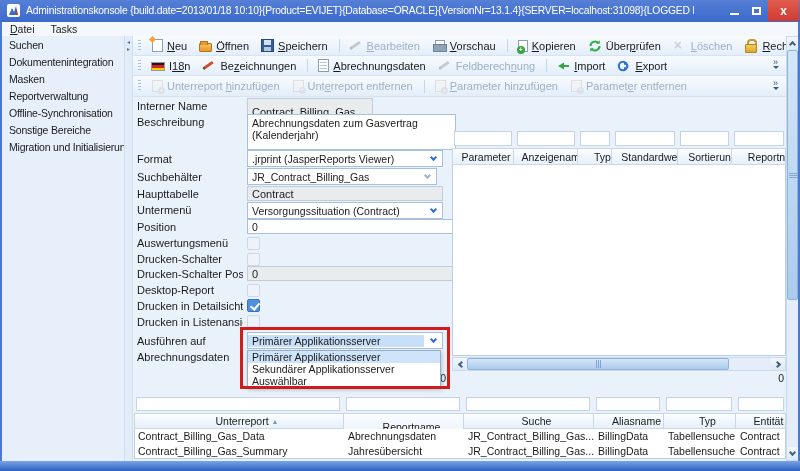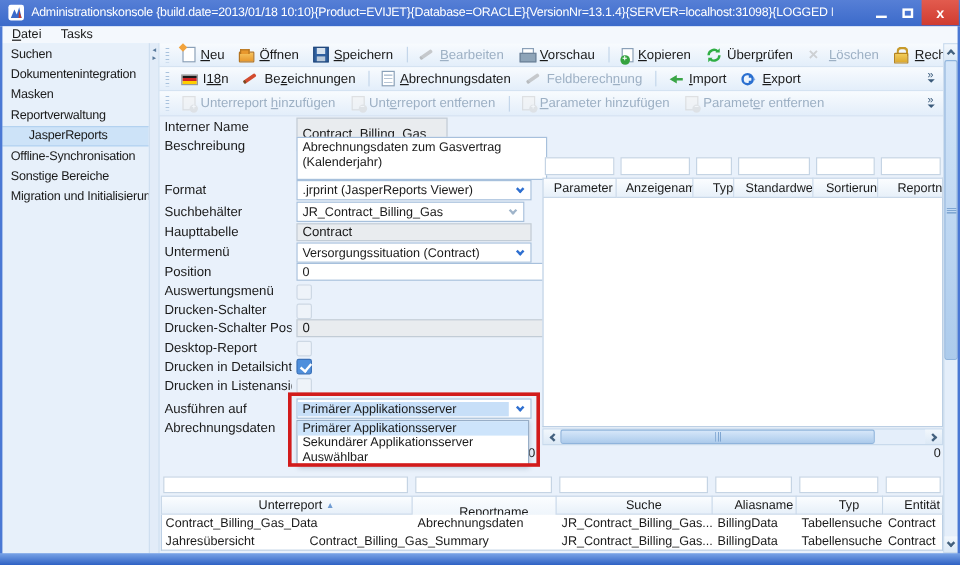--- a/index.html
+++ b/index.html
@@ -162,21 +162,20 @@
   <div class="abs menubar">
     <span class="menu-item"><u>D</u>atei</span>
     <span class="menu-item">Tasks</span>
   </div>
 
   <div class="abs sidebar">
     <div class="nav-item">Suchen</div>
     <div class="nav-item">Dokumentenintegration</div>
     <div class="nav-item">Masken</div>
     <div class="nav-item">Reportverwaltung</div>
-    <div class="nav-item indent sel">JasperReports</div>
     <div class="nav-item">Offline-Synchronisation</div>
     <div class="nav-item">Sonstige Bereiche</div>
     <div class="nav-item">Migration und Initialisierung</div>
   </div>
   <div class="abs splitter">
     <span class="abs sp-ar" style="top:4px">◂</span>
     <span class="abs sp-ar" style="top:11px">▸</span>
   </div>
 
   <div class="abs tb" style="top:36px">
@@ -418,22 +417,22 @@
 
   <div class="trow" style="left:134px;top:429px;width:652px">
     <span class="tcell" style="width:210px">Contract_Billing_Gas_Data</span>
     <span class="tcell" style="width:120px">Abrechnungsdaten</span>
     <span class="tcell" style="width:130px">JR_Contract_Billing_Gas...</span>
     <span class="tcell" style="width:70px">BillingData</span>
     <span class="tcell" style="width:72px">Tabellensuche</span>
     <span class="tcell" style="width:50px">Contract</span>
   </div>
   <div class="trow" style="left:134px;top:444px;width:652px">
+    <span class="tcell" style="width:210px">Contract_Billing_Gas_Summary</span>
     <span class="tcell" style="width:120px">Jahresübersicht</span>
-    <span class="tcell" style="width:210px">Contract_Billing_Gas_Summary</span>
     <span class="tcell" style="width:130px">JR_Contract_Billing_Gas...</span>
     <span class="tcell" style="width:70px">BillingData</span>
     <span class="tcell" style="width:72px">Tabellensuche</span>
     <span class="tcell" style="width:50px">Contract</span>
   </div>
 
   <div class="abs sb-track" style="left:786px;top:36px;width:13px;height:425px">
     <div class="sb-btn" style="left:0;top:0;width:11px;height:13px">
         <span class="ch up"></span>
       </div>

